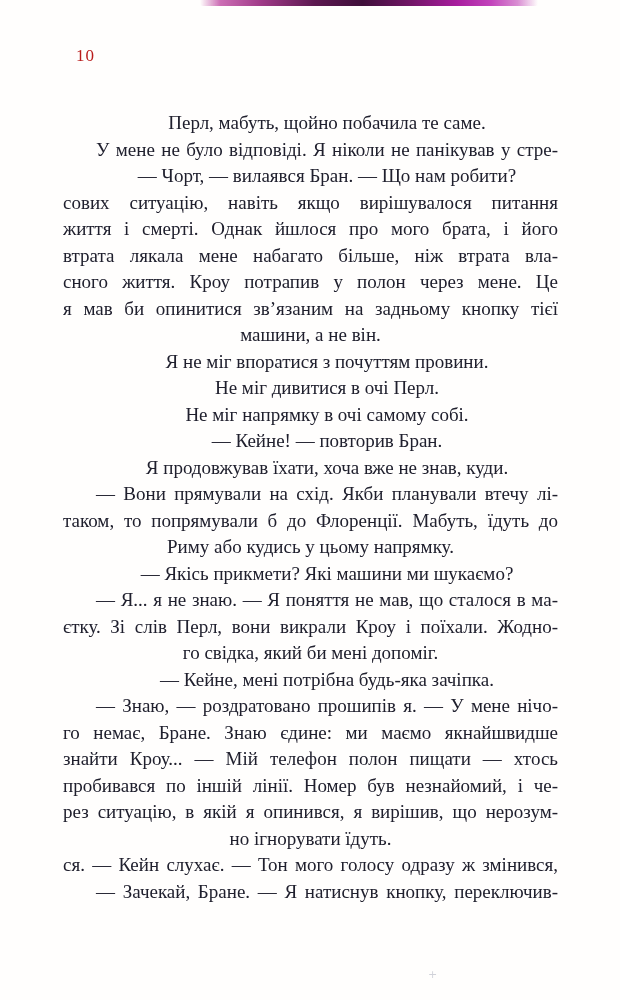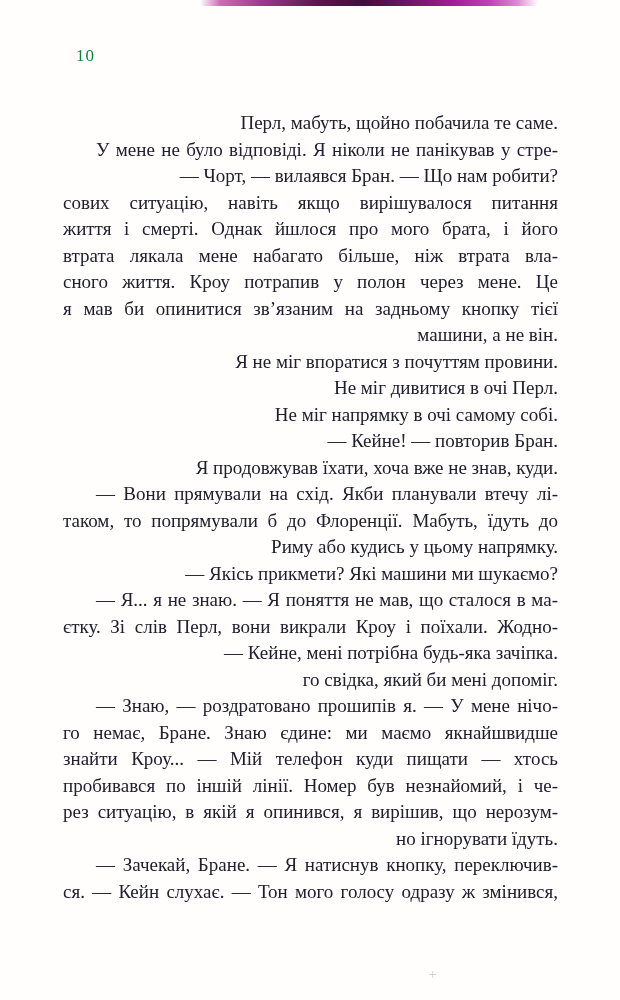--- a/index.html
+++ b/index.html
@@ -36,34 +36,34 @@
       #d98ed2 94%,
       rgba(240,210,236,0) 100%);
     filter: blur(0.4px);
   }
   .page-number {
     position: absolute;
     top: 46px;
     left: 76px;
     font-size: 17px;
     letter-spacing: 1px;
-    color: #15803d;
+    color: #b91c1c;
   }
   .text-block {
     position: absolute;
     top: 110px;
     left: 63px;
     width: 495px;
   }
   .ln {
     height: 26.5px;
     line-height: 26.5px;
     font-size: 19px;
     overflow: hidden;
-    text-align: right;
+    text-align: center;
     white-space: nowrap;
   }
   .ln.j {
     white-space: normal;
     text-align: justify;
     text-align-last: justify;
   }
   .ln.ind {
     padding-left: 33px;
   }
@@ -104,27 +104,27 @@
     <div class="ln ind">Не міг дивитися в очі Перл.</div>
     <div class="ln ind">Не міг напрямку в очі самому собі.</div>
     <div class="ln ind">— Кейне! — повторив Бран.</div>
     <div class="ln ind">Я продовжував їхати, хоча вже не знав, куди.</div>
     <div class="ln ind j">— Вони прямували на схід. Якби планували втечу лі-</div>
     <div class="ln j">таком, то попрямували б до Флоренції. Мабуть, їдуть до</div>
     <div class="ln">Риму або кудись у цьому напрямку.</div>
     <div class="ln ind">— Якісь прикмети? Які машини ми шукаємо?</div>
     <div class="ln ind j">— Я... я не знаю. — Я поняття не мав, що сталося в ма-</div>
     <div class="ln j">єтку. Зі слів Перл, вони викрали Кроу і поїхали. Жодно-</div>
+    <div class="ln">го свідка, який би мені допоміг.</div>
     <div class="ln ind">— Кейне, мені потрібна будь-яка зачіпка.</div>
-    <div class="ln">го свідка, який би мені допоміг.</div>
     <div class="ln ind j">— Знаю, — роздратовано прошипів я. — У мене нічо-</div>
     <div class="ln j">го немає, Бране. Знаю єдине: ми маємо якнайшвидше</div>
-    <div class="ln j">знайти Кроу... — Мій телефон куди пищати — хтось</div>
+    <div class="ln j">знайти Кроу... — Мій телефон полон пищати — хтось</div>
     <div class="ln j">пробивався по іншій лінії. Номер був незнайомий, і че-</div>
     <div class="ln j">рез ситуацію, в якій я опинився, я вирішив, що нерозум-</div>
     <div class="ln">но ігнорувати їдуть.</div>
+    <div class="ln j">ся. — Кейн слухає. — Тон мого голосу одразу ж змінився,</div>
     <div class="ln ind j">— Зачекай, Бране. — Я натиснув кнопку, переключив-</div>
-    <div class="ln j">ся. — Кейн слухає. — Тон мого голосу одразу ж змінився,</div>
   </div>
 
   <div class="scan-mark">+</div>
 
 </div>
 
 </body></html>

